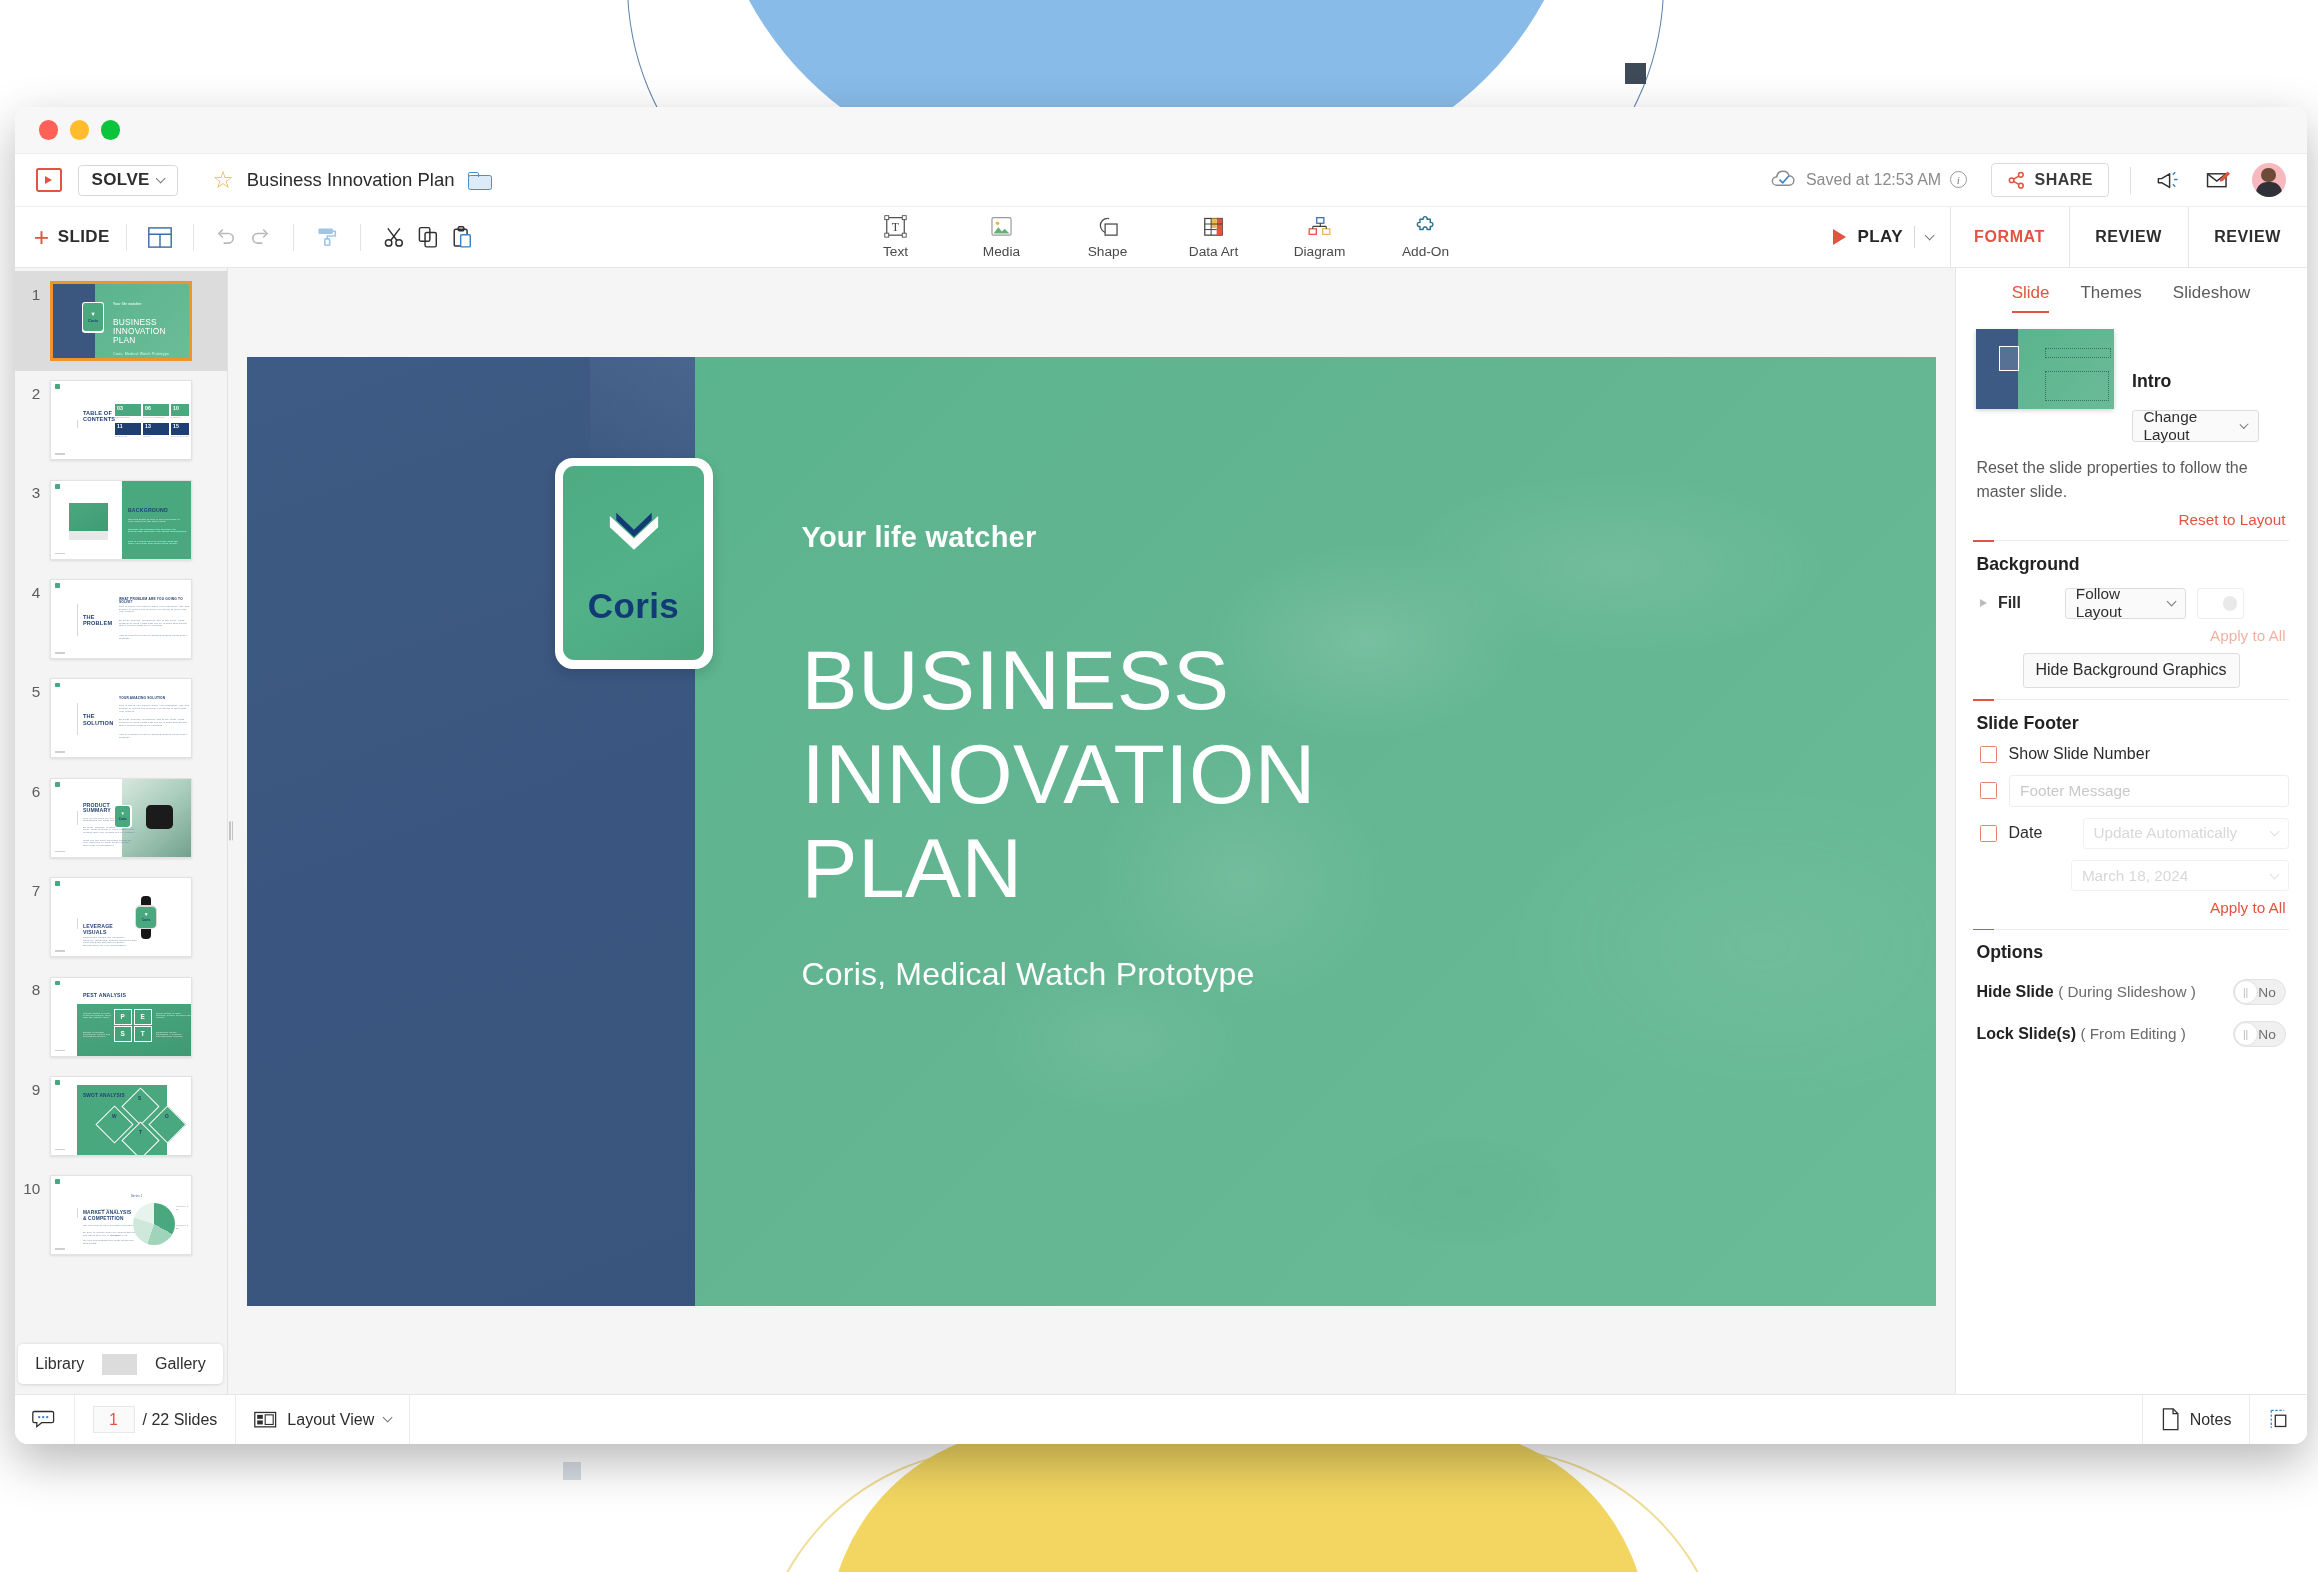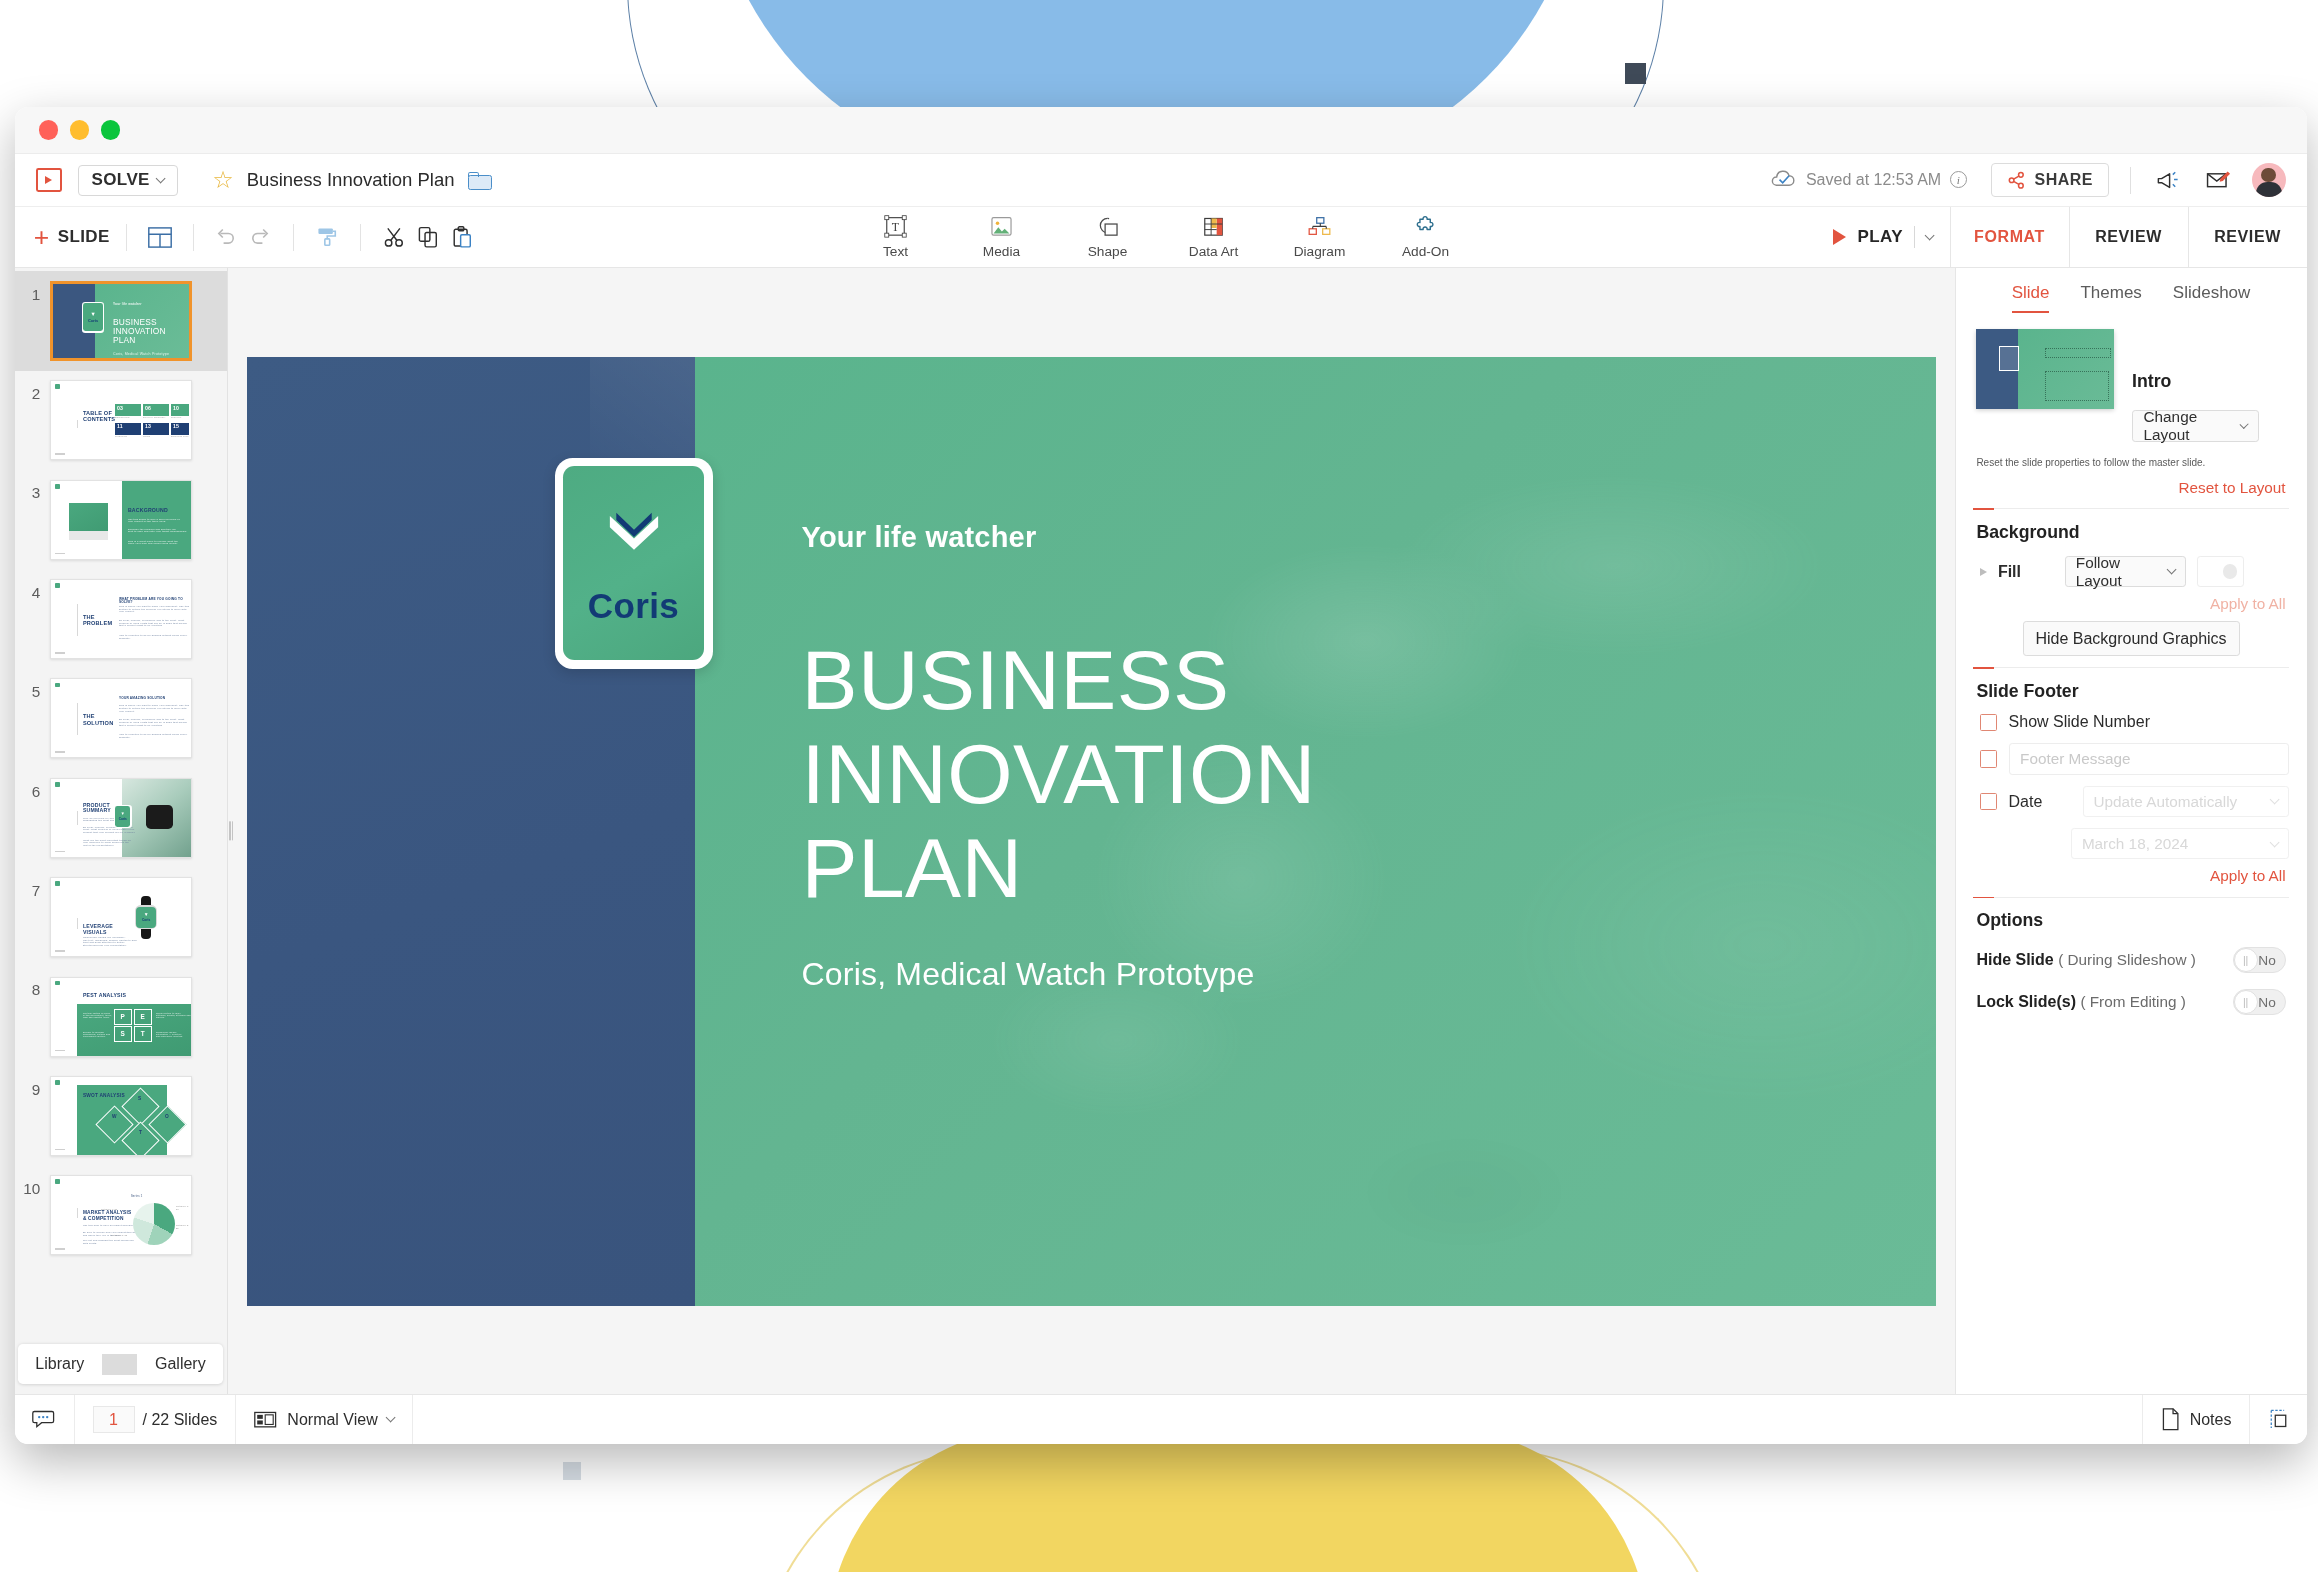--- a/index.html
+++ b/index.html
@@ -279,21 +279,21 @@
   .lt-box { position:absolute; border:0.8px dotted rgba(20,60,45,.55); }
   .lt-sel { position:absolute; left:23px; top:17px; width:19.3px; height:25px;
             border:1.6px solid #fff; background:rgba(255,255,255,.14); }
   .layout-meta { display:flex; flex-direction:column; gap:17.7px; padding-top:4.8px;margin-top:38px; }
   .layout-name { font-size:17.7px; font-weight:bold; color:#222; }
   .change-layout {
     height:32px; padding:0 10.5px; border:0.8px solid #dcdcdc; border-radius:3.2px;
     background:#fafafa; display:flex; align-items:center; gap:9.7px;
     font-size:15.3px; color:#2f2f2f; cursor:pointer; width: 127px; justify-content:center;
   }
-  .reset-text { font-size:10px; color:#5a5a5a; line-height:1.45; padding: 14.5px 1.6px 0 3.2px; }
+  .reset-text { font-size:16px; color:#5a5a5a; line-height:1.45; padding: 14.5px 1.6px 0 3.2px; }
   .link-orange { color:#e2543f; font-size:15.3px; text-align:right; padding: 8px 3.2px 0 0; cursor:pointer; }
   .link-orange.muted { color:#f0b2a4; }
   .sec-div { height:0.8px; background:#ececec; margin: 11.3px 0 0 0; position:relative; }
   .sec-div:before { content:''; position:absolute; left:0; top:0; width:21px; height:1.6px; background:#e2543f; }
   .sec-title { font-size:17.7px; font-weight:bold; color:#222; padding: 13px 0 0 3.2px; }
   .fill-row { display:flex; align-items:center; gap:11.3px; padding: 13px 0 0 6.4px; }
   .tri-right { width:0;height:0;border-left:7.2px solid #bdbdbd;border-top:4.8px solid transparent;border-bottom:4.8px solid transparent; }
   .fill-lbl { font-size:16px; font-weight:bold; color:#2c2c2c; width: 56px; }
   .sel-box {
     height:31px; border:0.8px solid #dcdcdc; border-radius:3.2px; background:#fafafa;
@@ -949,21 +949,21 @@
       <span class="slide-num-box">1</span>
       <span class="sb-text">/ 22 Slides</span>
     </div>
     <div class="sb-cell">
       <svg width="24" height="19.3" viewBox="0 0 30 24" style="margin-right:9.7px">
         <rect x="1" y="3" width="26" height="18" fill="none" stroke="#2f2f2f" stroke-width="1.6"></rect>
         <rect x="4" y="6" width="7" height="5" fill="#2f2f2f"></rect>
         <rect x="4" y="13" width="7" height="5" fill="#2f2f2f"></rect>
         <rect x="14" y="6" width="10" height="12" fill="none" stroke="#2f2f2f" stroke-width="1.4"></rect>
       </svg>
-      <span class="sb-text">Normal View</span>
+      <span class="sb-text">Layout View</span>
       <i class="chev" style="margin-left:9.7px"></i>
     </div>
 
     <div class="sb-right">
       <div class="sb-cell" style="border-left:0.8px solid #ececec;border-right:none">
         <svg width="19.3" height="22.5" viewBox="0 0 24 28" style="margin-right:9.7px">
           <path d="M3 1h12l6 6v20H3z" fill="none" stroke="#2f2f2f" stroke-width="1.6"></path>
           <path d="M15 1v6h6" fill="none" stroke="#2f2f2f" stroke-width="1.6"></path>
         </svg>
         <span class="sb-text">Notes</span>

